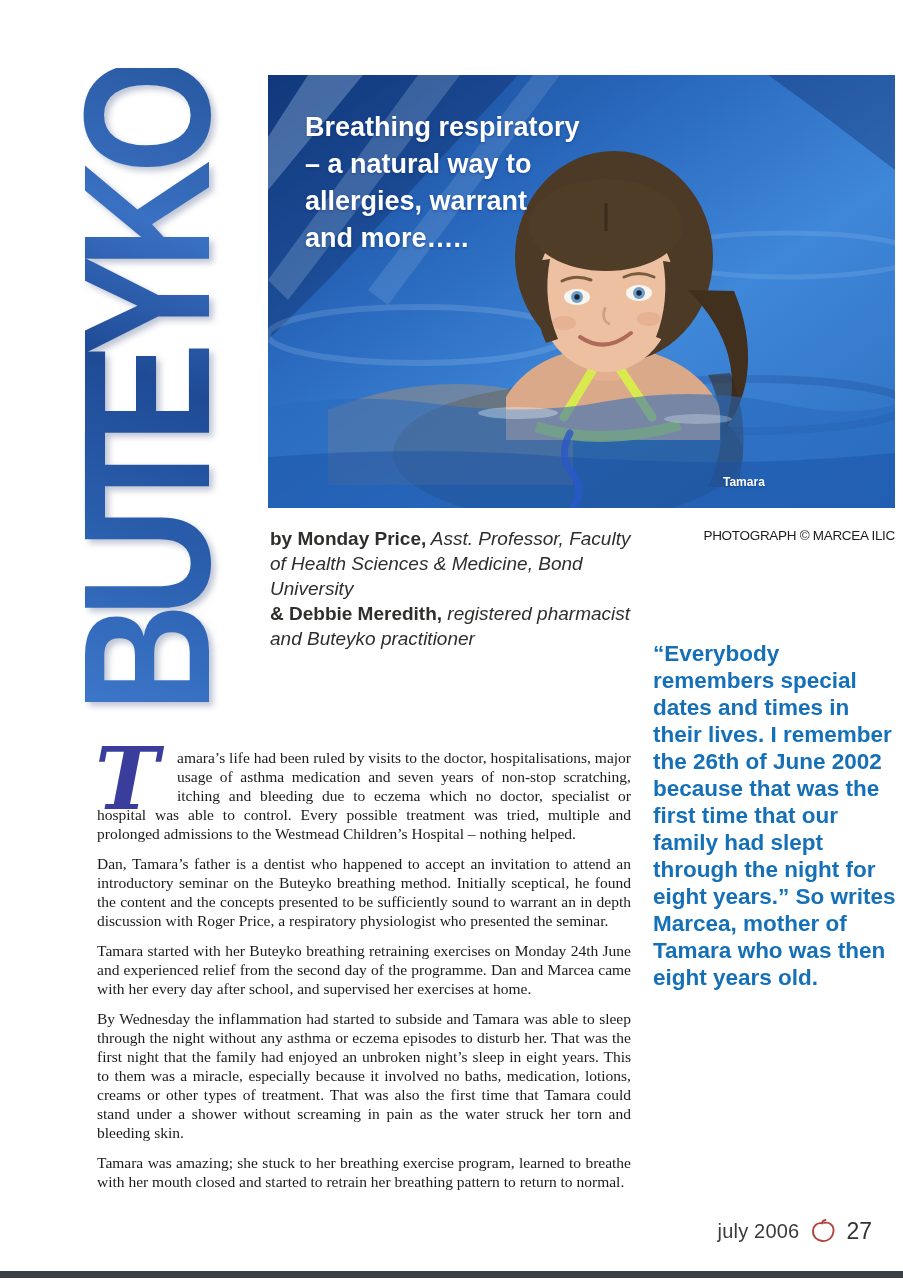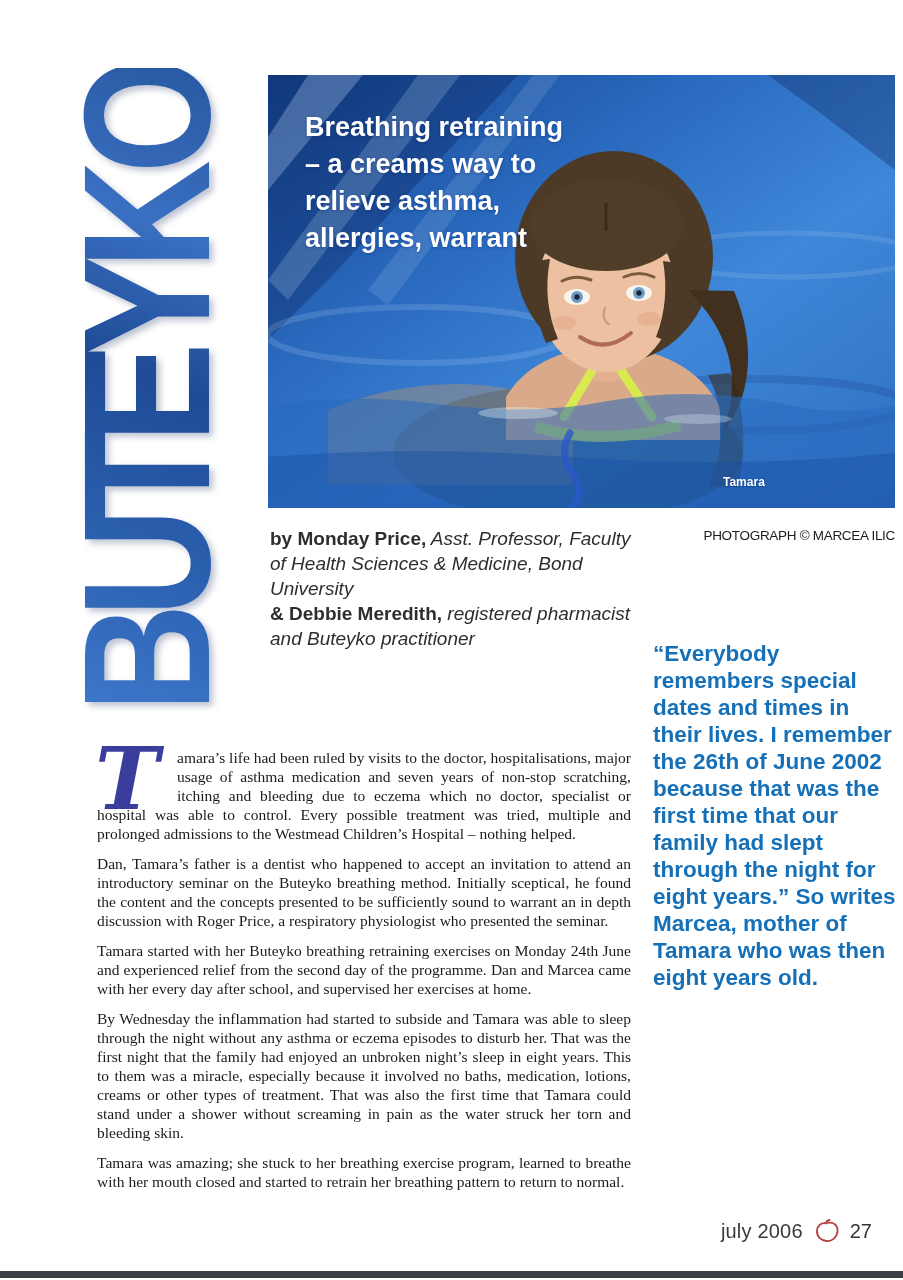--- a/index.html
+++ b/index.html
@@ -81,21 +81,21 @@
     font-size:86px; line-height:86px; color:#3a3d9c;
   }
 
   
   .footer {
     position:absolute; right:31px; top:1216px; height:30px;
     display:flex; align-items:center; gap:10px;
     font-size:20px; color:#3a3a3a;
   }
   .footer .issue { letter-spacing:0.2px; }
-  .footer .pagenum { font-size:20px; color:#333333; font-weight:500; }
+  .footer .pagenum { font-size:23px; color:#333333; font-weight:500; }
   .footer-rule {
     position:absolute; left:0; right:0; bottom:2px; height:7px; background:#3b4046;
   }
 </style>
 </head>
 <body>
 
 <div class="page">
 
   <div class="masthead">
@@ -160,24 +160,24 @@
       <ellipse cx="381" cy="244" rx="12" ry="7" fill="rgba(214,130,110,0.25)"></ellipse>
 
       <path d="M0,332 Q80,318 160,328 Q260,342 340,326 Q430,310 520,330 Q580,342 627,330 L627,433 L0,433 Z" fill="rgba(40,105,190,0.55)"></path>
       <path d="M0,382 Q150,370 300,382 Q470,394 627,378 L627,433 L0,433 Z" fill="rgba(25,80,165,0.45)"></path>
       <path d="M302,358 q-12,22 2,40 q14,18 0,36" stroke="#2b58c8" stroke-width="7" fill="none" opacity="0.8" stroke-linecap="round"></path>
       <ellipse cx="250" cy="338" rx="40" ry="6" fill="rgba(235,248,255,0.35)"></ellipse>
       <ellipse cx="430" cy="344" rx="34" ry="5" fill="rgba(235,248,255,0.28)"></ellipse>
     </svg>
 
     <div class="headline">
-      <div>Breathing retraining</div>
-      <div>– a creams way to</div>
-      <div>relieve asthma,</div>
+      <div>Breathing respiratory</div>
+      <div>– a natural way to</div>
       <div>allergies, warrant</div>
+      <div>and more…..</div>
     </div>
 
     <div class="photo-caption">Tamara</div>
   </div>
 
   <div class="photo-credit">PHOTOGRAPH © MARCEA ILIC</div>
 
   <div class="byline">
     <div class="author1">
       <span class="who">by Monday Price,</span><span class="role"> Asst. Professor, Faculty of Health Sciences &amp; Medicine, Bond University</span>

